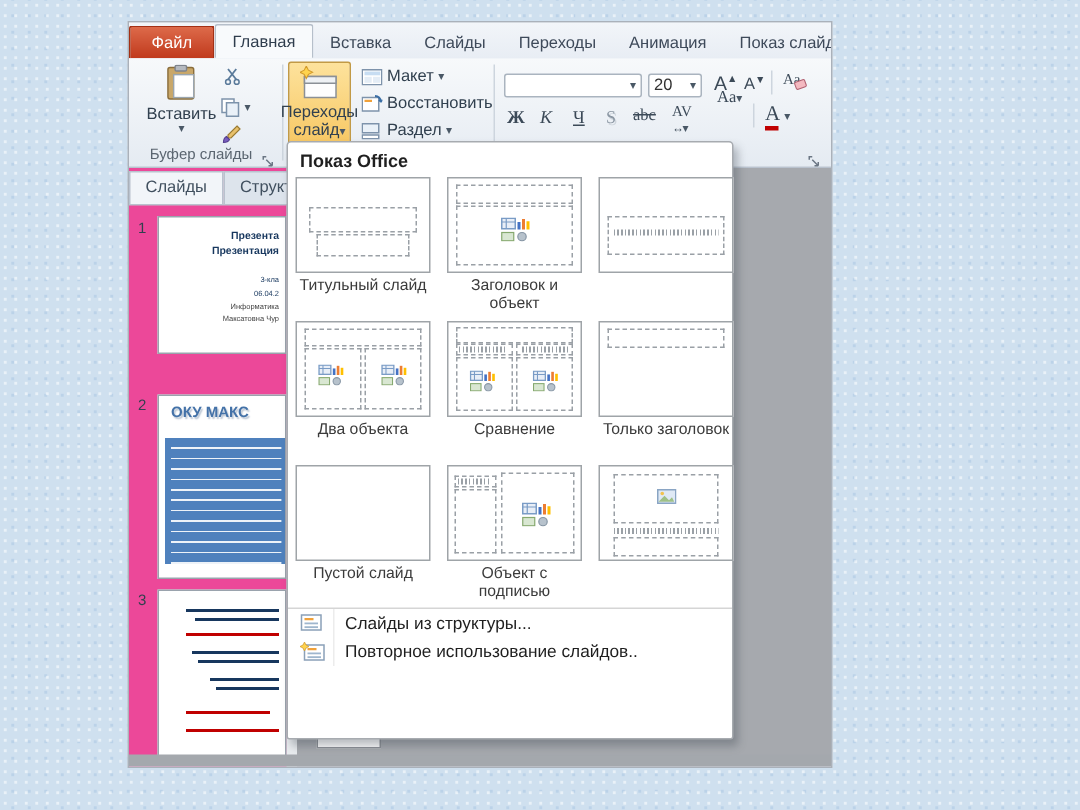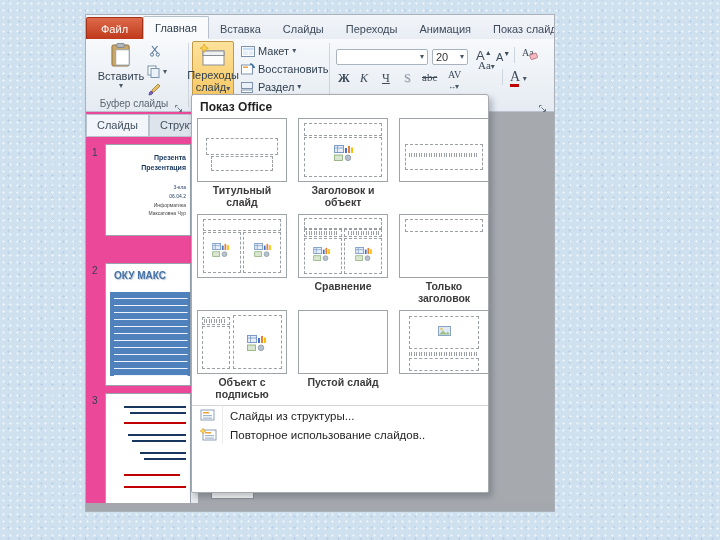--- a/index.html
+++ b/index.html
@@ -66,21 +66,21 @@
   .t2box{position:absolute;left:4px;right:0;top:28px;height:84px;background:#4f81bd;
     background-image:repeating-linear-gradient(180deg, rgba(255,255,255,.9) 0 1px, transparent 1px 7px);
     background-size:92% 100%;background-repeat:no-repeat;background-position:4px 6px;}
   .t3line{position:absolute;height:2px;}
   
   .dropdown{
     position:absolute;left:105px;top:79px;width:298px;height:399px;
     background:#fff;border:1px solid #a7abb0;border-radius:3px 3px 2px 2px;
     box-shadow:3px 4px 6px rgba(60,70,80,.35);box-sizing:border-box;z-index:50;}
   .ddheader{font-size:12px;font-weight:bold;color:#1f1f1f;padding:5px 8px 2px;}
-  .gallery{display:grid;grid-template-columns:90px 90px 90px;column-gap:11px;row-gap:6px;padding:2px 3px 0 5px;font-weight:bold;}
+  .gallery{display:grid;grid-template-columns:90px 90px 90px;column-gap:11px;row-gap:6px;padding:2px 3px 0 5px;}
   .cell{width:90px;}
   .lthumb{position:relative;width:90px;height:64px;background:#fff;border:1px solid #9fa4a8;box-sizing:border-box;}
   .llabel{font-size:10.5px;color:#3b3b3b;text-align:center;line-height:1.15;margin-top:2px;min-height:24px;}
   .ph{position:absolute;border:1px dashed #9aa0a6;}
   .hatch{position:absolute;height:4px;background:repeating-linear-gradient(90deg,#9aa0a6 0 1px, transparent 1px 2.5px);}
   .cluster{position:absolute;}
   .ddsep{height:1px;background:#d5d5d5;margin:5px 0 0;}
   .menuarea{position:relative;}
   .menuarea .vline{position:absolute;left:30px;top:0;bottom:0;width:1px;background:#ececec;}
   .mitem{position:relative;height:19px;display:flex;align-items:center;font-size:11.5px;color:#1f1f1f;padding-left:38px;}
@@ -333,20 +333,21 @@
             <div class="ph" style="left:5px;right:5px;top:4px;height:10px;"></div>
             <div class="ph" style="left:5px;width:36px;top:17px;bottom:4px;"></div>
             <div class="ph" style="right:5px;width:36px;top:17px;bottom:4px;"></div>
             <svg class="cluster" style="left:14px;top:28px;" width="18" height="14" viewBox="0 0 20 16">
                 <use href="#objico"></use>
               </svg>
             <svg class="cluster" style="left:56px;top:28px;" width="18" height="14" viewBox="0 0 20 16">
                 <use href="#objico"></use>
               </svg>
           </div>
+          <div class="llabel">Два объекта</div>
         </div>
 
         <div class="cell">
           <div class="lthumb">
             <div class="ph" style="left:5px;right:5px;top:3px;height:9px;"></div>
             <div class="ph" style="left:5px;width:36px;top:14px;height:6px;"></div>
             <div class="ph" style="right:5px;width:36px;top:14px;height:6px;"></div>
             <div class="hatch" style="left:7px;width:32px;top:16px;"></div>
             <div class="hatch" style="right:7px;width:32px;top:16px;"></div>
             <div class="ph" style="left:5px;width:36px;top:23px;bottom:3px;"></div>
@@ -362,35 +363,35 @@
         </div>
 
         <div class="cell">
           <div class="lthumb">
             <div class="ph" style="left:5px;right:5px;top:4px;height:11px;"></div>
           </div>
           <div class="llabel">Только заголовок</div>
         </div>
 
         <div class="cell">
+          <div class="lthumb"></div>
+          <div class="llabel">Пустой слайд</div>
+        </div>
+
+        <div class="cell">
           <div class="lthumb">
             <div class="ph" style="left:4px;width:26px;top:6px;height:6px;"></div>
             <div class="hatch" style="left:6px;width:21px;top:8px;"></div>
             <div class="ph" style="left:4px;width:26px;top:15px;bottom:4px;"></div>
             <div class="ph" style="left:35px;right:4px;top:4px;bottom:4px;"></div>
             <svg class="cluster" style="left:49px;top:24px;" width="20" height="16" viewBox="0 0 20 16">
                 <use href="#objico"></use>
               </svg>
           </div>
           <div class="llabel">Объект с подписью</div>
-        </div>
-
-        <div class="cell">
-          <div class="lthumb"></div>
-          <div class="llabel">Пустой слайд</div>
         </div>
 
         <div class="cell">
           <div class="lthumb">
             <div class="ph" style="left:9px;right:9px;top:5px;height:31px;"></div>
             <svg class="cluster" style="left:38px;top:15px;" width="13" height="10" viewBox="0 0 13 10">
                 <use href="#picico"></use>
               </svg>
             <div class="hatch" style="left:9px;right:9px;top:41px;"></div>
             <div class="ph" style="left:9px;right:9px;top:47px;height:11px;"></div>

